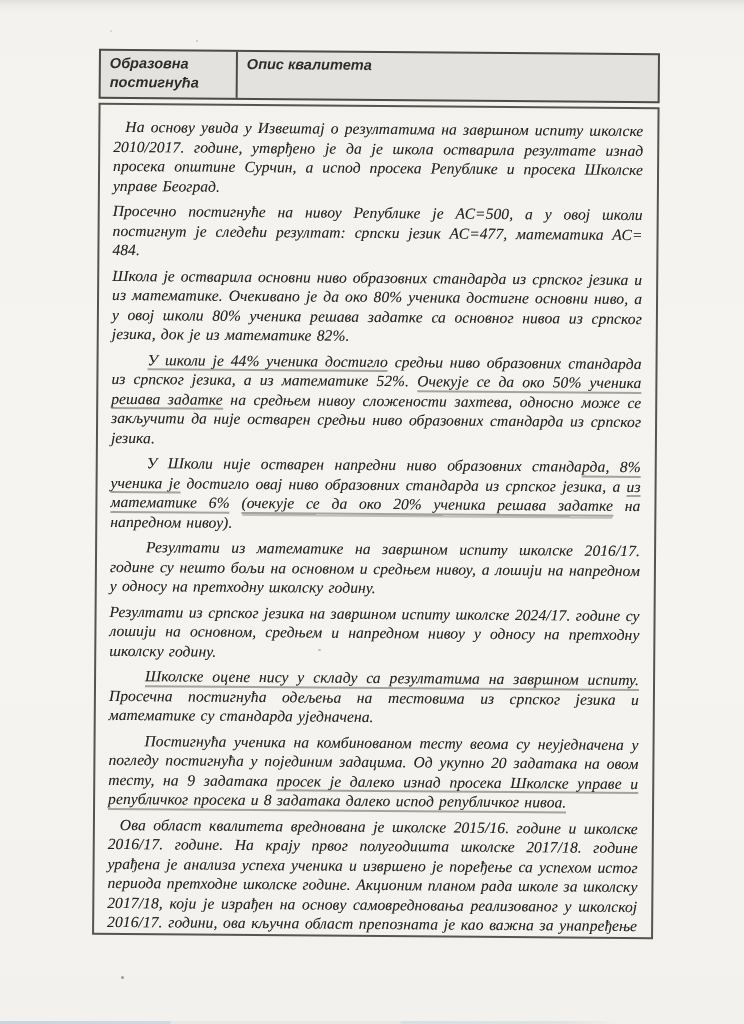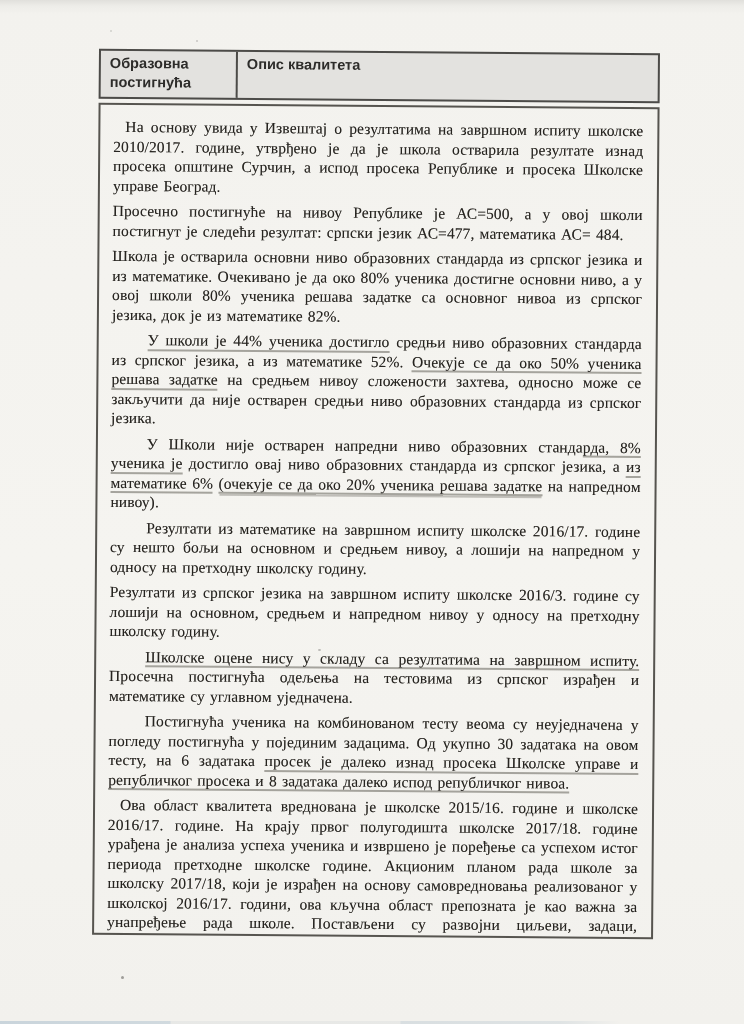--- a/index.html
+++ b/index.html
@@ -6,20 +6,21 @@
   body{
     width:744px;height:1024px;overflow:hidden;
     background:#f4f3ef;
     font-family:"Liberation Serif", serif;
   }
   .sheet{
     position:relative;width:744px;height:1024px;overflow:hidden;
     background:
       linear-gradient(180deg, rgba(150,150,146,0.20) 0px, rgba(150,150,146,0.06) 6px, rgba(0,0,0,0) 14px),
       linear-gradient(180deg, #f3f2ee 0%, #f5f4f0 55%, #f2f1ed 100%);
+    font-style: italic;
   }
   
   .scan-edge-bottom{
     position:absolute;left:0;bottom:0;width:744px;height:3px;
     background:linear-gradient(90deg,
       rgba(168,189,205,0.55) 0px, rgba(168,189,205,0.45) 170px,
       rgba(200,206,210,0.25) 171px, rgba(200,206,210,0.25) 400px,
       rgba(178,194,206,0.40) 401px, rgba(178,194,206,0.30) 560px,
       rgba(0,0,0,0) 620px);
   }
@@ -95,23 +96,23 @@
       <div class="hdr-cell c2">Опис квалитета</div>
     </div>
 
     <div class="body-cell">
         <p class="para ind-small"><span>На основу увида у Извештај о резултатима на завршном испиту школске 2010/2017. године, утврђено је да је школа остварила резултате изнад просека општине Сурчин, а испод просека Републике и просека Школске управе Београд.</span></p>
         <p class="para ind-none"><span>Просечно постигнуће на нивоу Републике је АС=500, а у овој школи постигнут је следећи резултат: српски језик АС=477, математика АС= 484.</span></p>
         <p class="para ind-none"><span>Школа је остварила основни ниво образовних стандарда из српског језика и из математике. Очекивано је да око 80% ученика достигне основни ниво, а у овој школи 80% ученика решава задатке са основног нивоа из српског језика, док је из математике 82%.</span></p>
         <p class="para ind-large"><span class="pencil">У школи је 44% ученика достигло</span><span> средњи ниво образовних стандарда из српског језика, а из математике 52%. </span><span class="pencil">Очекује се да око 50% ученика решава задатке</span><span> на средњем нивоу сложености захтева, односно може се закључити да није остварен средњи ниво образовних стандарда из српског језика.</span></p>
         <p class="para ind-large"><span>У Школи није остварен напредни ниво образовних станда</span><span class="pencil">рда,  8% ученика је</span><span> достигло овај ниво образовних стандарда из српског језика, а </span><span class="pencil">из математике 6%</span><span> </span><span class="pencil2">(очекује се да око 20% ученика решава задатке</span><span> на напредном нивоу).</span></p>
         <p class="para ind-large"><span>Резултати из математике на завршном испиту школске 2016/17. године су нешто бољи на основном и средњем нивоу, а лошији на напредном у односу на претходну школску годину.</span></p>
-        <p class="para ind-none"><span>Резултати из српског језика на завршном испиту школске 2016/3. године су лошији на основном, средњем  и напредном нивоу у односу на претходну школску годину.</span></p>
-        <p class="para ind-large"><span class="pencil">Школске оцене нису у складу са резултатима на завршном испиту.</span><span> Просечна постигнућа одељења на тестовима из српског израђен и математике су углавном уједначена.</span></p>
-        <p class="para ind-large"><span>Постигнућа ученика на комбинованом тесту веома су неуједначена у погледу постигнућа у појединим задацима. Од укупно 30 задатака на овом тесту, на 6  задатака </span><span class="pencil">просек је далеко изнад просека Школске управе и републичког просека и 8 задатака далеко испод републичког нивоа.</span></p>
+        <p class="para ind-none"><span>Резултати из српског језика на завршном испиту школске 2024/17. године су лошији на основном, средњем  и напредном нивоу у односу на претходну школску годину.</span></p>
+        <p class="para ind-large"><span class="pencil">Школске оцене нису у складу са резултатима на завршном испиту.</span><span> Просечна постигнућа одељења на тестовима из српског језика и математике су стандарда уједначена.</span></p>
+        <p class="para ind-large"><span>Постигнућа ученика на комбинованом тесту веома су неуједначена у погледу постигнућа у појединим задацима. Од укупно 20 задатака на овом тесту, на 9  задатака </span><span class="pencil">просек је далеко изнад просека Школске управе и републичког просека и 8 задатака далеко испод републичког нивоа.</span></p>
         <p class="para ind-small"><span>Ова област квалитета вреднована је школске 2015/16. године и школске 2016/17. године. На крају првог полугодишта школске 2017/18. године урађена је анализа успеха ученика и извршено је поређење са успехом истог периода претходне школске године. Акционим  планом рада школе за школску 2017/18, који је израђен на основу самовредновања реализованог у школској 2016/17. години, ова кључна област препозната је као важна за унапређење рада школе. Постављени су развојни циљеви, задаци, активности, начин праћења, време реализације и носиоци активности из угла школе, наставника, ученика и родитеља. Резултати на завршном испиту свеобухватно су анализирани, што се може  видети и из Извештаја о остваривању годишњег плана рада школе за школску 2016/17. годину и Годишњег</span></p>
       </div>
 
   </div>
 
   <span class="speck s1"></span>
   <span class="speck s2"></span>
   <span class="speck s3"></span>
   <span class="speck s4"></span>
 

